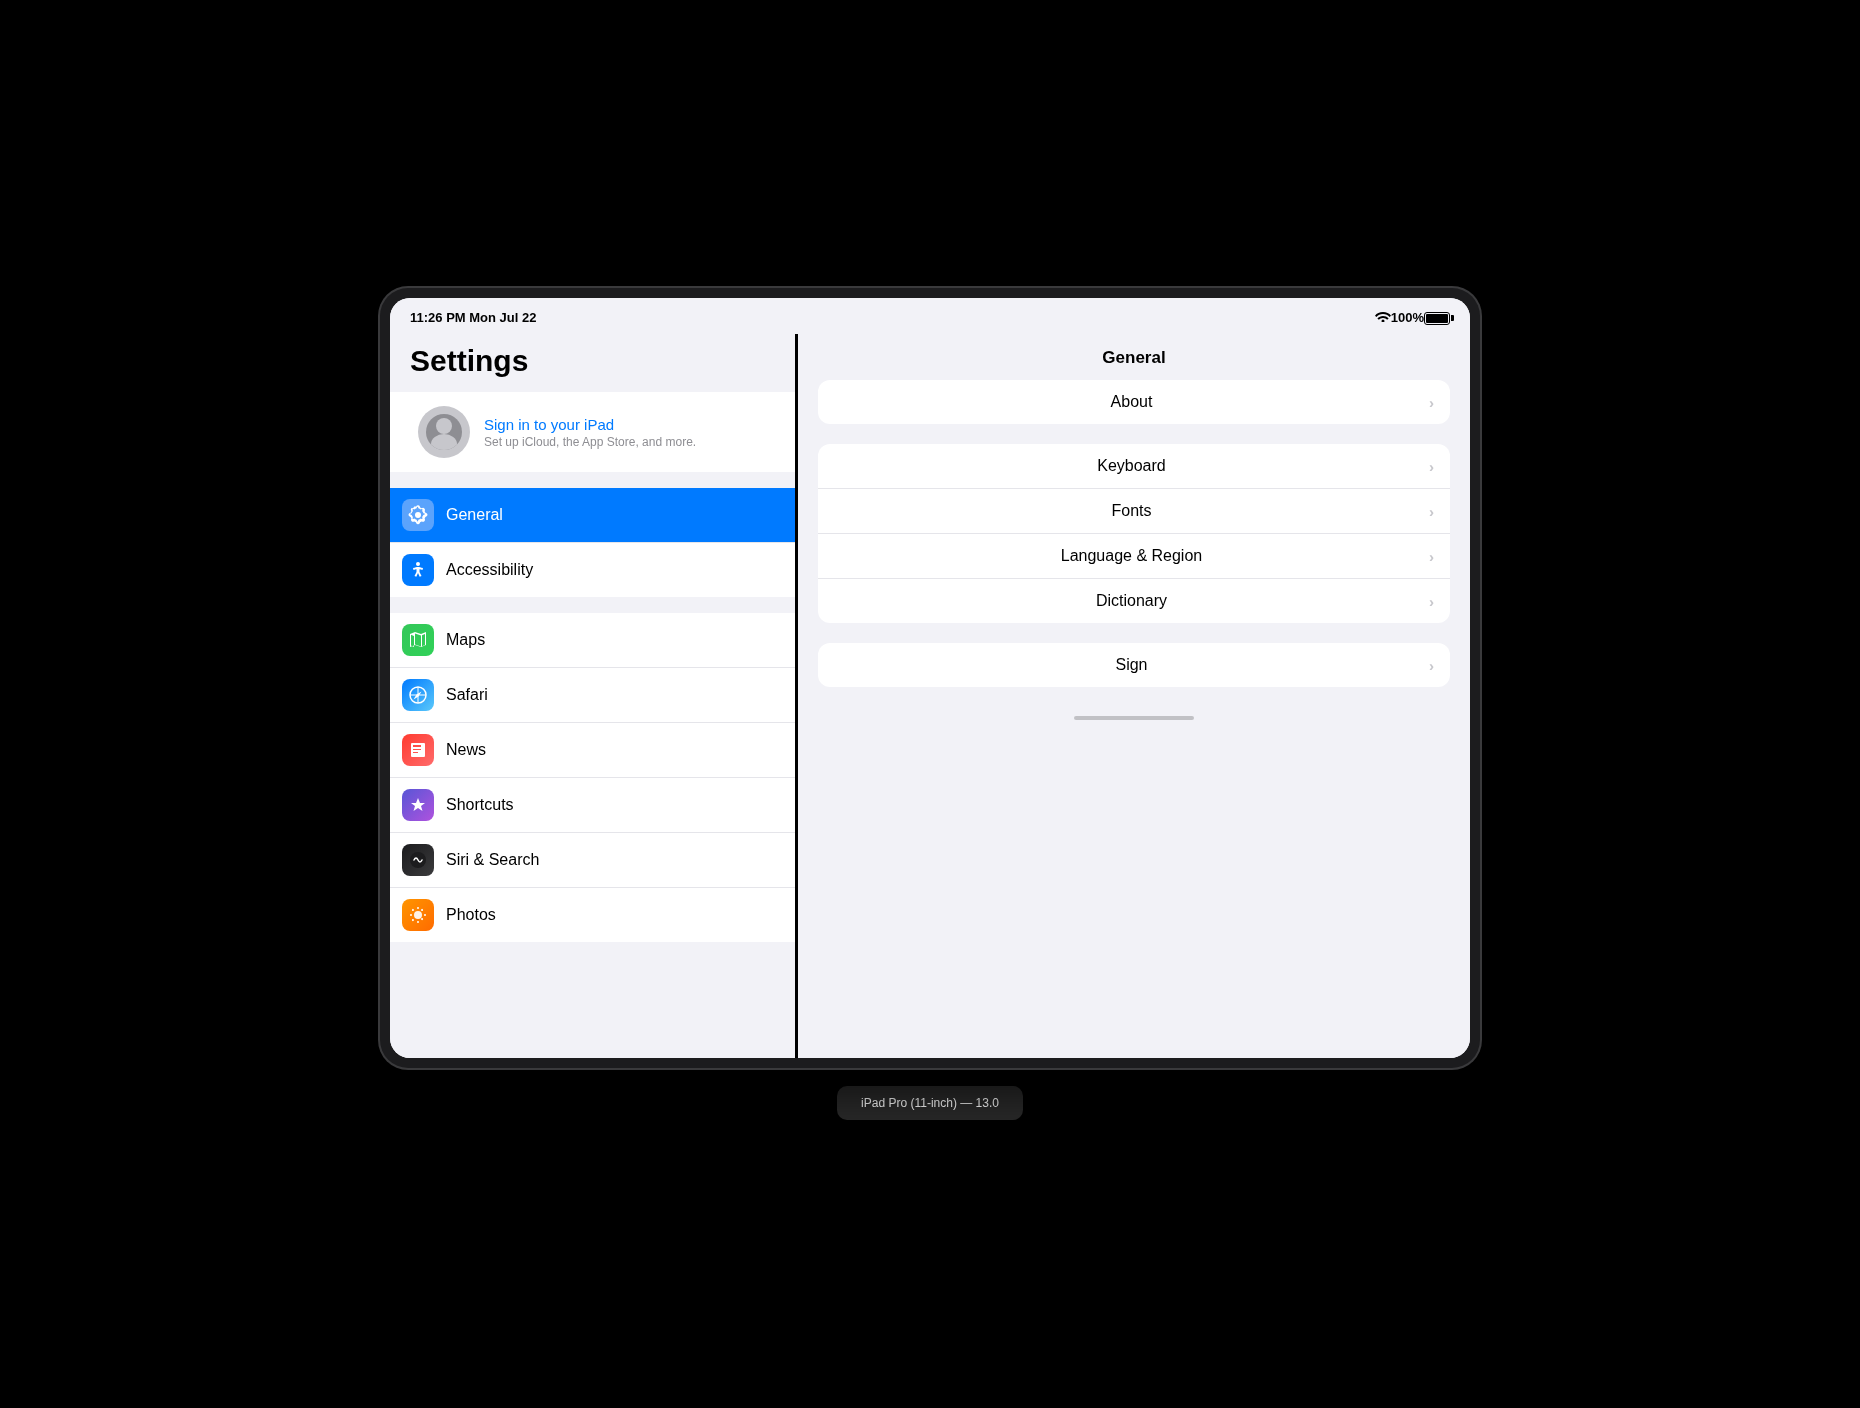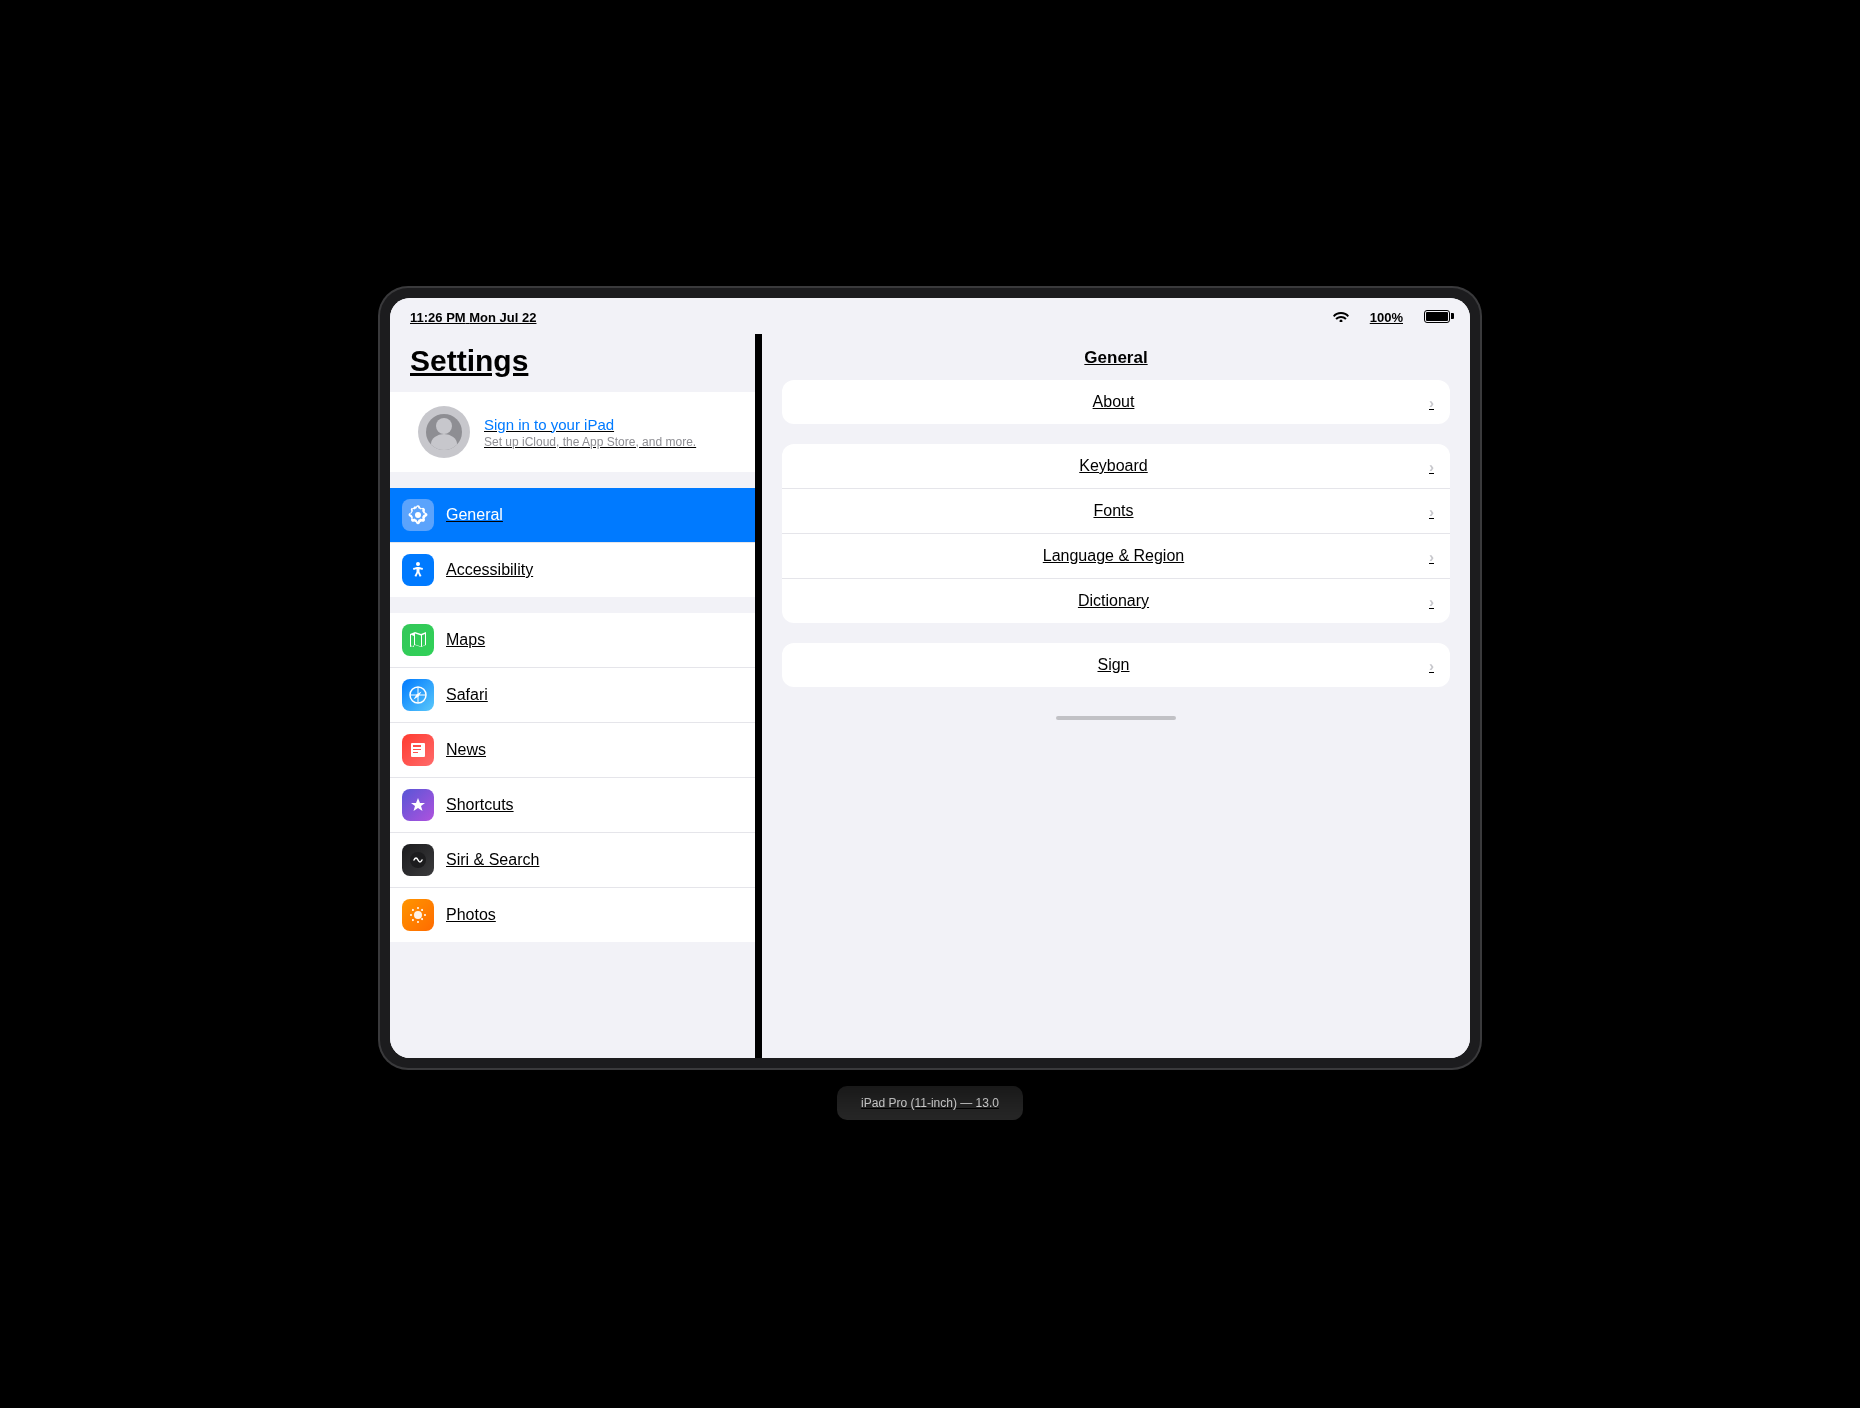--- a/index.html
+++ b/index.html
@@ -11,21 +11,20 @@
       justify-content: center;
       min-height: 100vh;
       font-family: -apple-system, 'SF Pro Text', 'Helvetica Neue', sans-serif;
     }
 
     .outer-wrapper {
       display: flex;
       flex-direction: column;
       align-items: center;
       gap: 18px;
-      text-decoration: underline;
     }
 
     .ipad-frame {
       width: 1100px;
       height: 780px;
       background: #1c1c1e;
       border-radius: 28px;
       padding: 10px;
       box-shadow: 0 0 0 2px #3a3a3c, 0 20px 60px rgba(0,0,0,0.8);
       position: relative;
@@ -53,22 +52,22 @@
     }
 
     .status-time {
       font-size: 13px;
       font-weight: 600;
       color: #000;
     }
 
     .status-right {
       display: flex;
-      align-items: flex-start;
-      gap: 21px;
+      align-items: flex-end;
+      gap: 0;
     }
 
     .wifi-icon {
       font-size: 13px;
       color: #000;
     }
 
     .battery-text {
       font-size: 13px;
       font-weight: 600;
@@ -107,27 +106,27 @@
 
     
     .main-content {
       display: flex;
       flex: 1;
       overflow: hidden;
     }
 
     
     .sidebar {
-      width: 372px;
+      width: 408px;
       flex-shrink: 0;
       background: #f2f2f7;
       display: flex;
       flex-direction: column;
       overflow-y: auto;
-      border-right: 7px solid #000000;
+      border-right: 3px solid #000000;
     }
 
     .sidebar-title {
       font-size: 30px;
       font-weight: 700;
       color: #000;
       padding: 10px 20px 14px 20px;
     }
 
     

